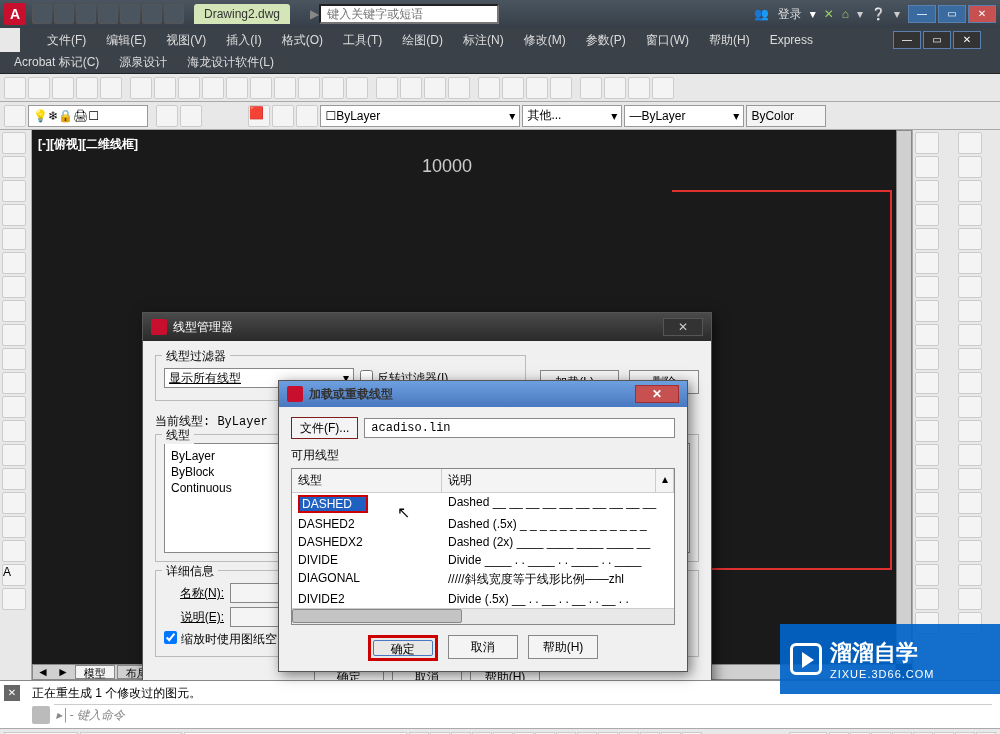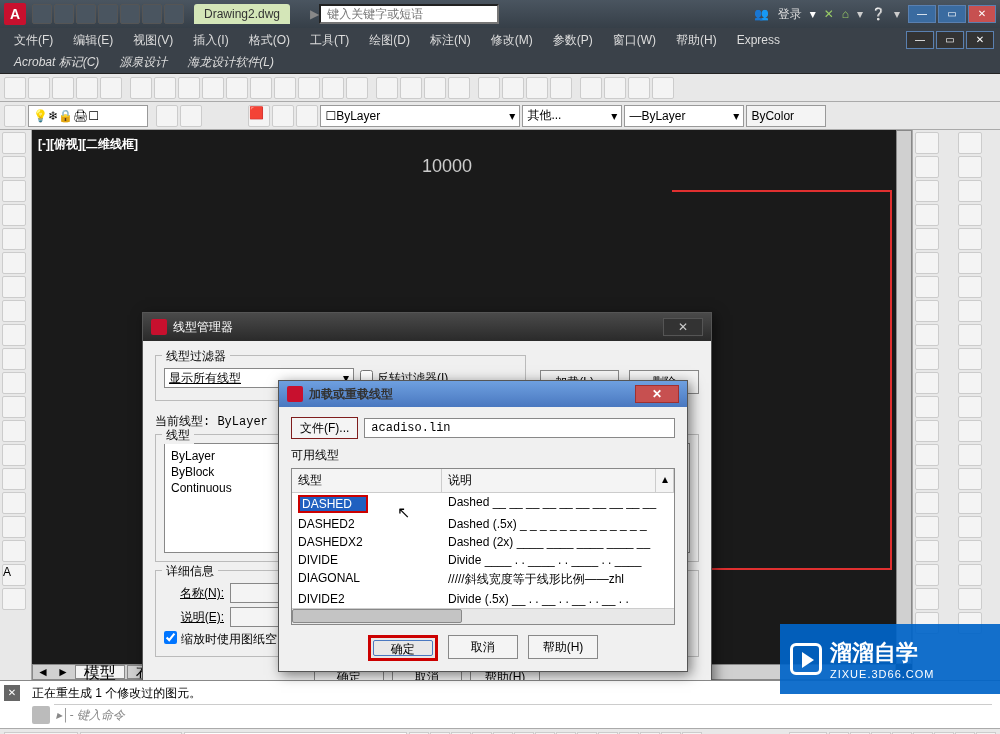--- a/index.html
+++ b/index.html
@@ -11,25 +11,25 @@
 .qat { display: flex; gap: 2px; }
 .qat-btn { width: 20px; height: 20px; border: 1px solid #555; background: #4a5560; border-radius: 2px; }
 .title-tab { background: #d4e6b8; padding: 3px 10px; margin: 0 10px; border-radius: 3px 3px 0 0; color: #333; }
 .search-box { background: #fff; height: 20px; width: 180px; padding: 2px 6px; }
 .title-right { margin-left: auto; display: flex; align-items: center; gap: 8px; }
 .win-controls { display: flex; gap: 2px; }
 .win-btn { width: 28px; height: 18px; background: #3a6ba0; border: 1px solid #5a80b0; color:#fff; text-align:center; line-height:16px; font-size:10px; }
 .win-close { background: #c75050; }
 
 
-.menubar { background: #3a4149; height: 24px; display: flex; align-items: center; padding: 0 6px; color: #ddd; gap: 4px; }
+.menubar { background: #3a4149; height: 24px; display: flex; align-items: center; padding: 0 19px; color: #ddd; gap: 4px; margin-left: 20px; }
 .menubar span { padding: 2px 8px; }
 .menubar .minclose { margin-left:auto; display:flex; gap:2px; }
 .menubar2 { background: #3a4149; height: 22px; display: flex; align-items: center; padding: 0 6px; color: #ddd; gap: 4px; border-bottom:1px solid #222;}
-.menubar2 span { padding: 2px 8px; font-style: italic; }
+.menubar2 span { padding: 2px 8px; }
 
 
 .toolbar-row { background: #e8e8e8; border-bottom: 1px solid #aaa; height: 28px; display: flex; align-items: center; padding: 0 4px; gap: 2px; }
 .tool-btn { width: 22px; height: 22px; border: 1px solid #ccc; background: #f4f4f4; border-radius: 2px; }
 .tool-sep { width: 4px; }
 .tool-combo { height: 22px; border: 1px solid #999; background: #fff; padding: 0 4px; display:flex; align-items:center; min-width:80px; }
 
 
 .main { display: flex; height: 550px; background: #e8e8e8; }
 .left-tools { width: 32px; background: #e8e8e8; border-right: 1px solid #aaa; display:flex; flex-direction:column; gap:2px; padding:2px; }
@@ -37,21 +37,21 @@
 .canvas-area { flex: 1; position: relative; background: #1a1a1a; }
 .right-tools { width: 88px; background: #e8e8e8; border-left:1px solid #aaa; display:flex; flex-direction:column; gap:2px; padding:2px; overflow:hidden;}
 .right-tools-inner { display:grid; grid-template-columns: 1fr 1fr; gap:2px;}
 .right-tools .tool-btn { width:24px; height:22px; }
 
 .viewport-label { position: absolute; top: 6px; left: 6px; color: #fff; font-size: 12px; font-weight: bold; }
 .dimension { position: absolute; top: 26px; left: 390px; color: #ccc; font-size: 18px; }
 .red-rect { position: absolute; top: 60px; right: 20px; width: 220px; height: 380px; border: 2px solid #e03030; border-left:none;}
 .scrollbar-v { position:absolute; right:0; top:0; bottom:16px; width:16px; background:#d0d0d0; border:1px solid #888;}
 .scrollbar-h { position:absolute; left:0; right:16px; bottom:0; height:16px; background:#d0d0d0; border:1px solid #888; display:flex; align-items:center;}
-.tab-btn { background:#d0d0d0; border:1px solid #888; padding:0 8px; height:14px; line-height:14px; margin-left:2px; font-size:16px;}
+.tab-btn { background:#d0d0d0; border:1px solid #888; padding:0 8px; height:14px; line-height:14px; margin-left:2px; font-size:11px;}
 .tab-btn.active { background:#f4f4f4; }
 
 
 .dialog1 { position: absolute; top: 182px; left: 110px; width: 570px; background: #f0f0f0; border: 1px solid #555; box-shadow: 3px 3px 12px rgba(0,0,0,.5); }
 .dlg-title { background: linear-gradient(#4a4a4a,#2a2a2a); height: 28px; color: #fff; display:flex; align-items:center; padding: 0 8px; }
 .dlg-title .dlg-icon { width:16px; height:16px; background:#c8102e; margin-right:6px; border-radius:2px;}
 .dlg-title .dlg-close { margin-left:auto; width:40px; height:18px; background:#333; border:1px solid #555; color:#ccc; text-align:center; line-height:16px;}
 .dlg-body { padding: 10px 12px; }
 .group { border: 1px solid #bbb; padding: 8px; margin-bottom: 8px; position:relative; }
 .group-title { position:absolute; top:-8px; left:6px; background:#f0f0f0; padding:0 4px; }

